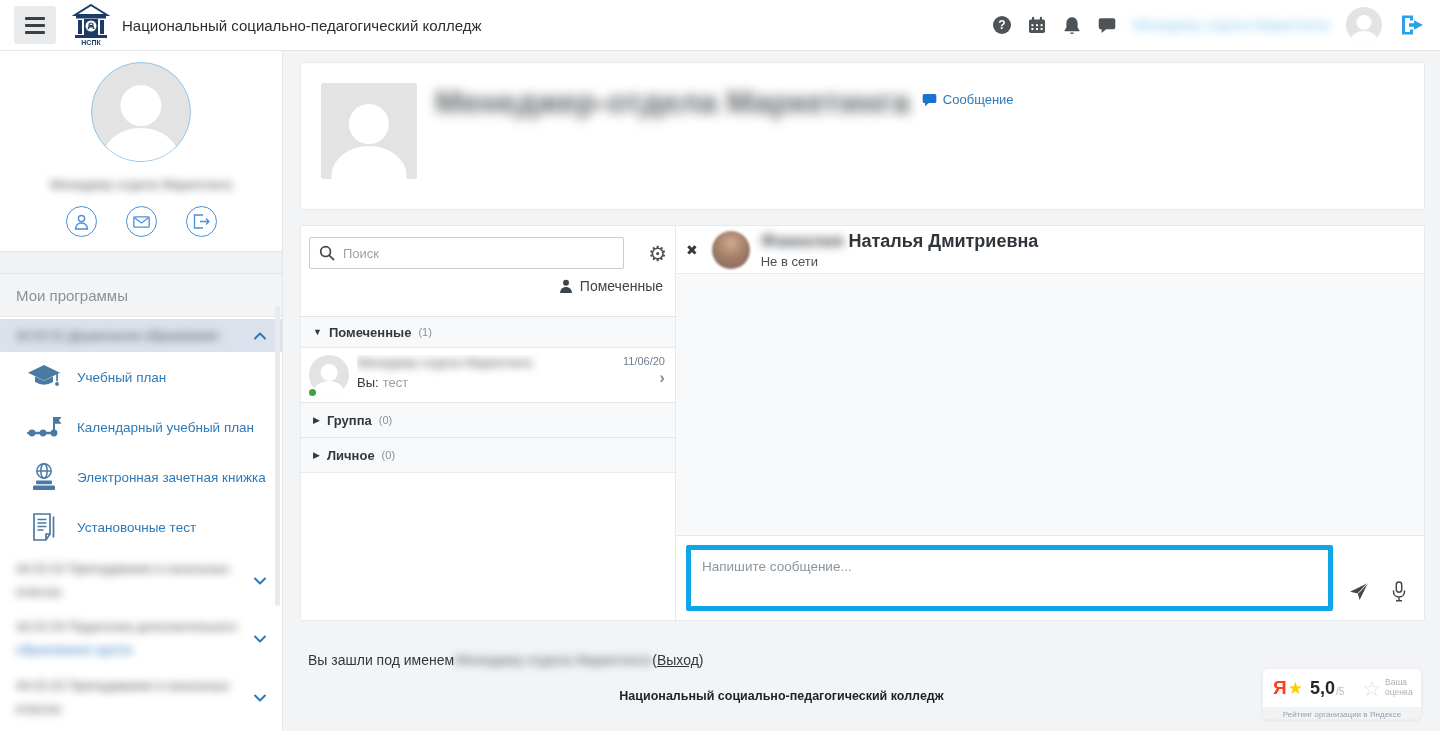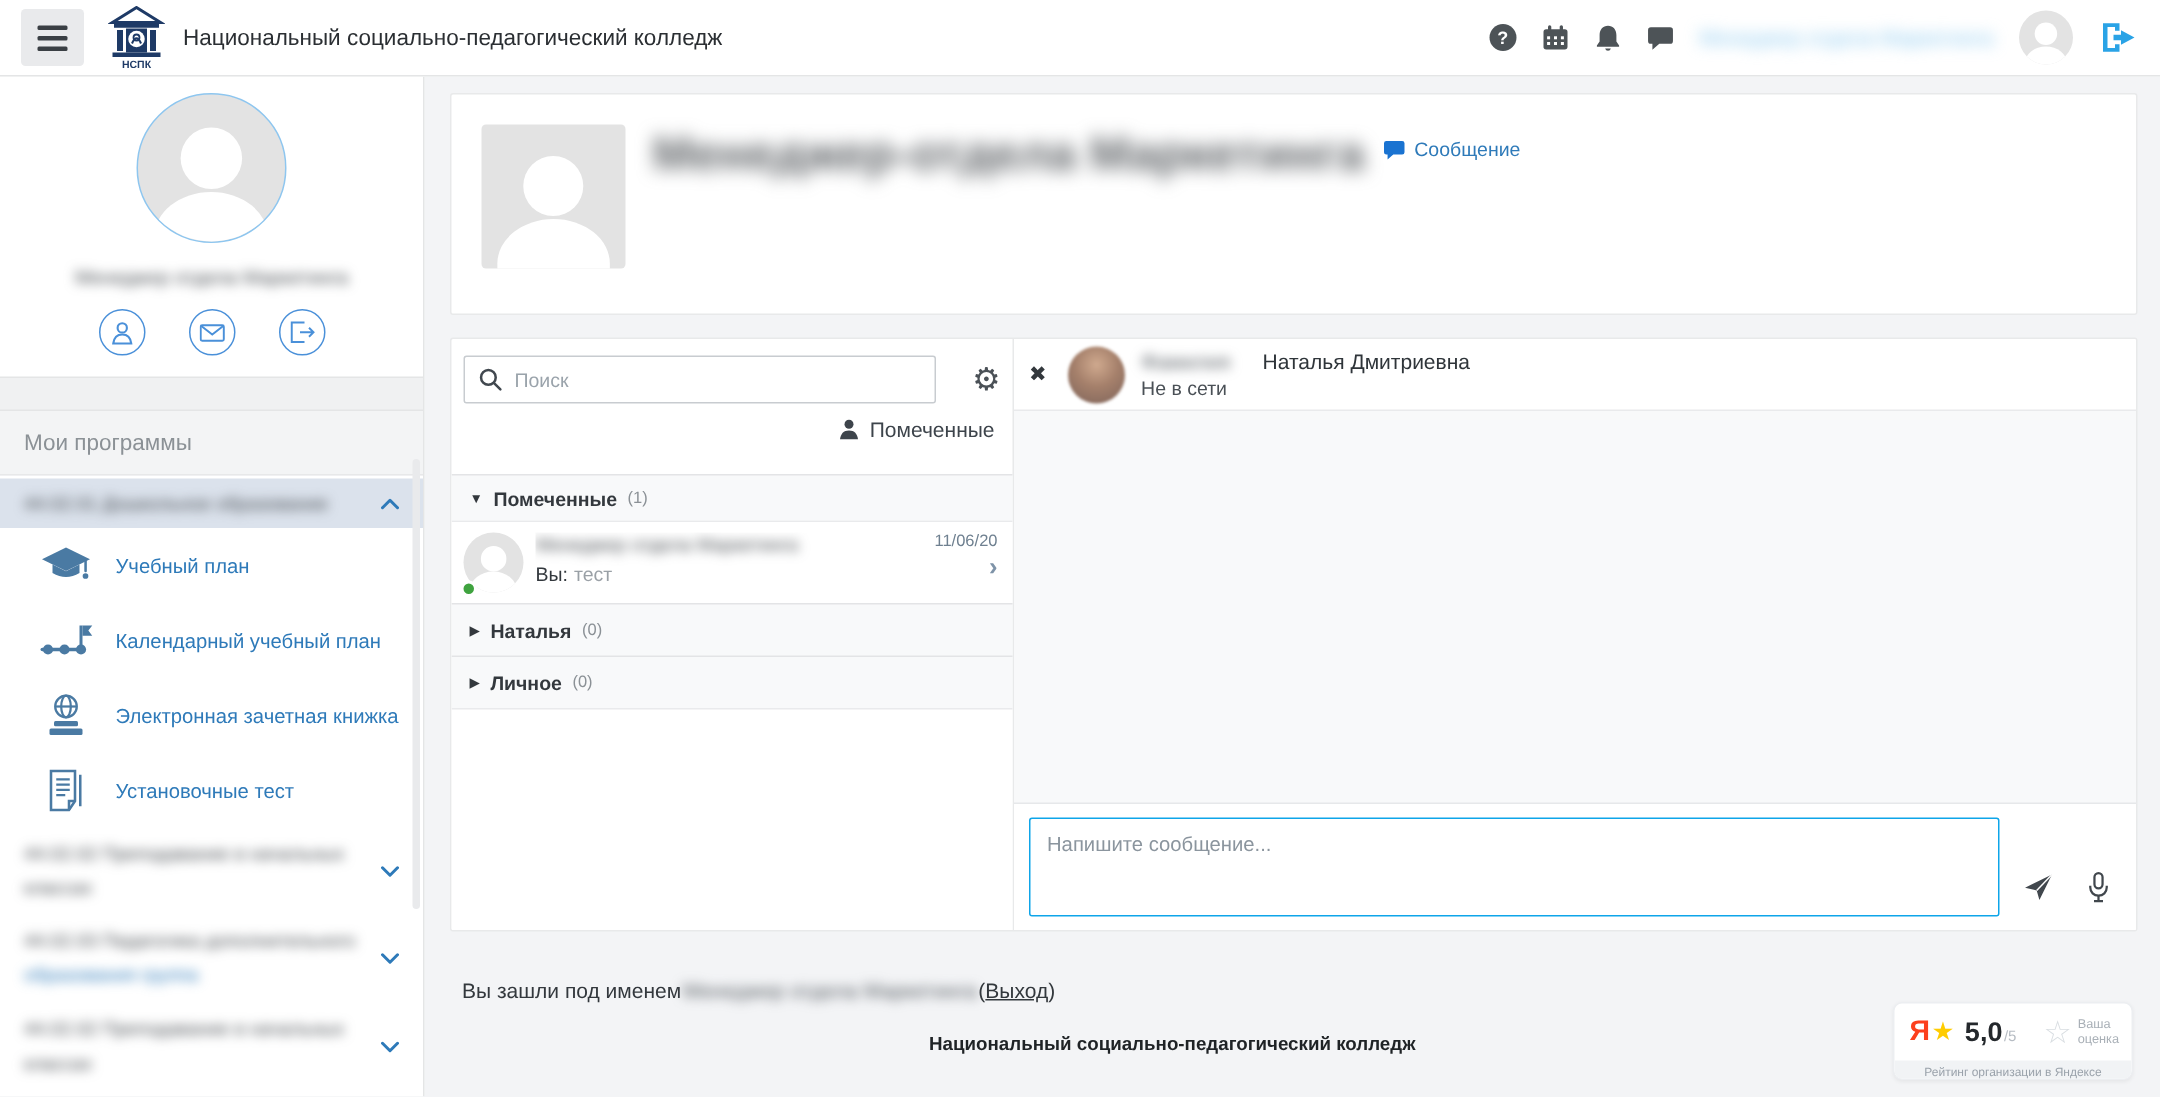--- a/index.html
+++ b/index.html
@@ -92,26 +92,26 @@
   .conv-chev { font-size:17px; font-weight:bold; color:#7e93a8; line-height:1; margin-top:2px; }
   .msg-left-rest { flex:1; border-top:1px solid #e9eaec; background:#fff; }
 
   .msg-right { flex:1; display:flex; flex-direction:column; background:#fff; }
   .chat-head { height:48px; border-bottom:1px solid #e9eaec; display:flex; align-items:center; padding:0 10px; }
   .chat-close { font-size:14px; color:#33383d; cursor:pointer; }
   .chat-av { width:38px; height:38px; border-radius:50%; margin-left:14px; overflow:hidden;
              background:radial-gradient(circle at 50% 32%, #cfa98e 0%, #a5806b 45%, #7d635a 100%);
              filter:blur(1px); flex-shrink:0; }
   .chat-id { margin-left:11px; }
-  .chat-name-line { font-size:14px; font-weight:normal; color:#2f353a; display:flex; align-items:center; gap:5px; }
+  .chat-name-line { font-size:18px; font-weight:bold; color:#2f353a; display:flex; align-items:center; gap:5px; }
   .chat-surname { filter:blur(4px); color:#5a6066; min-width:76px; }
   .chat-status { font-size:13px; color:#4a5056; margin-top:2px; font-weight:normal; }
   .chat-body { flex:1; background:#f8f9fa; border-bottom:1px solid #e6e8ea; }
   .chat-input-row { height:84px; background:#fff; display:flex; align-items:center; padding:0 10px; }
-  .chat-input { flex:1; height:66px; border:1px solid #0ea5e9; border-radius:2px; resize:none;
+  .chat-input { flex:1; height:66px; border:5px solid #0ea5e9; border-radius:2px; resize:none;
                 font-family:"Liberation Sans",sans-serif; font-size:13.5px; padding:9px 11px; color:#33383d; outline:none; }
   .chat-input::placeholder { color:#8b959e; }
   .chat-actions { display:flex; align-items:center; gap:23px; margin:26px 8px 0 16px; }
   .chat-actions > span { cursor:pointer; display:flex; }
 
   
   .footer { position:relative; padding-top:31px; height:110px; }
   .login-line { padding-left:25px; font-size:14px; color:#33383d; display:flex; align-items:center; gap:1px; }
   .login-name { filter:blur(4px); color:#5a6066; }
   .logout-link { text-decoration:underline; cursor:pointer; color:#33383d; }
@@ -388,21 +388,21 @@
             </div>
           </div>
           <div class="conv-right">
             <div class="conv-date">11/06/20</div>
             <div class="conv-chev">›</div>
           </div>
         </div>
 
         <div class="sec-head nm">
           <span class="sec-tri">▶</span>
-          <span class="sec-lbl">Наталья</span>
+          <span class="sec-lbl">Группа</span>
           <span class="sec-cnt">(0)</span>
         </div>
         <div class="sec-head nm">
           <span class="sec-tri">▶</span>
           <span class="sec-lbl">Личное</span>
           <span class="sec-cnt">(0)</span>
         </div>
         <div class="msg-left-rest"></div>
       </div>
 

